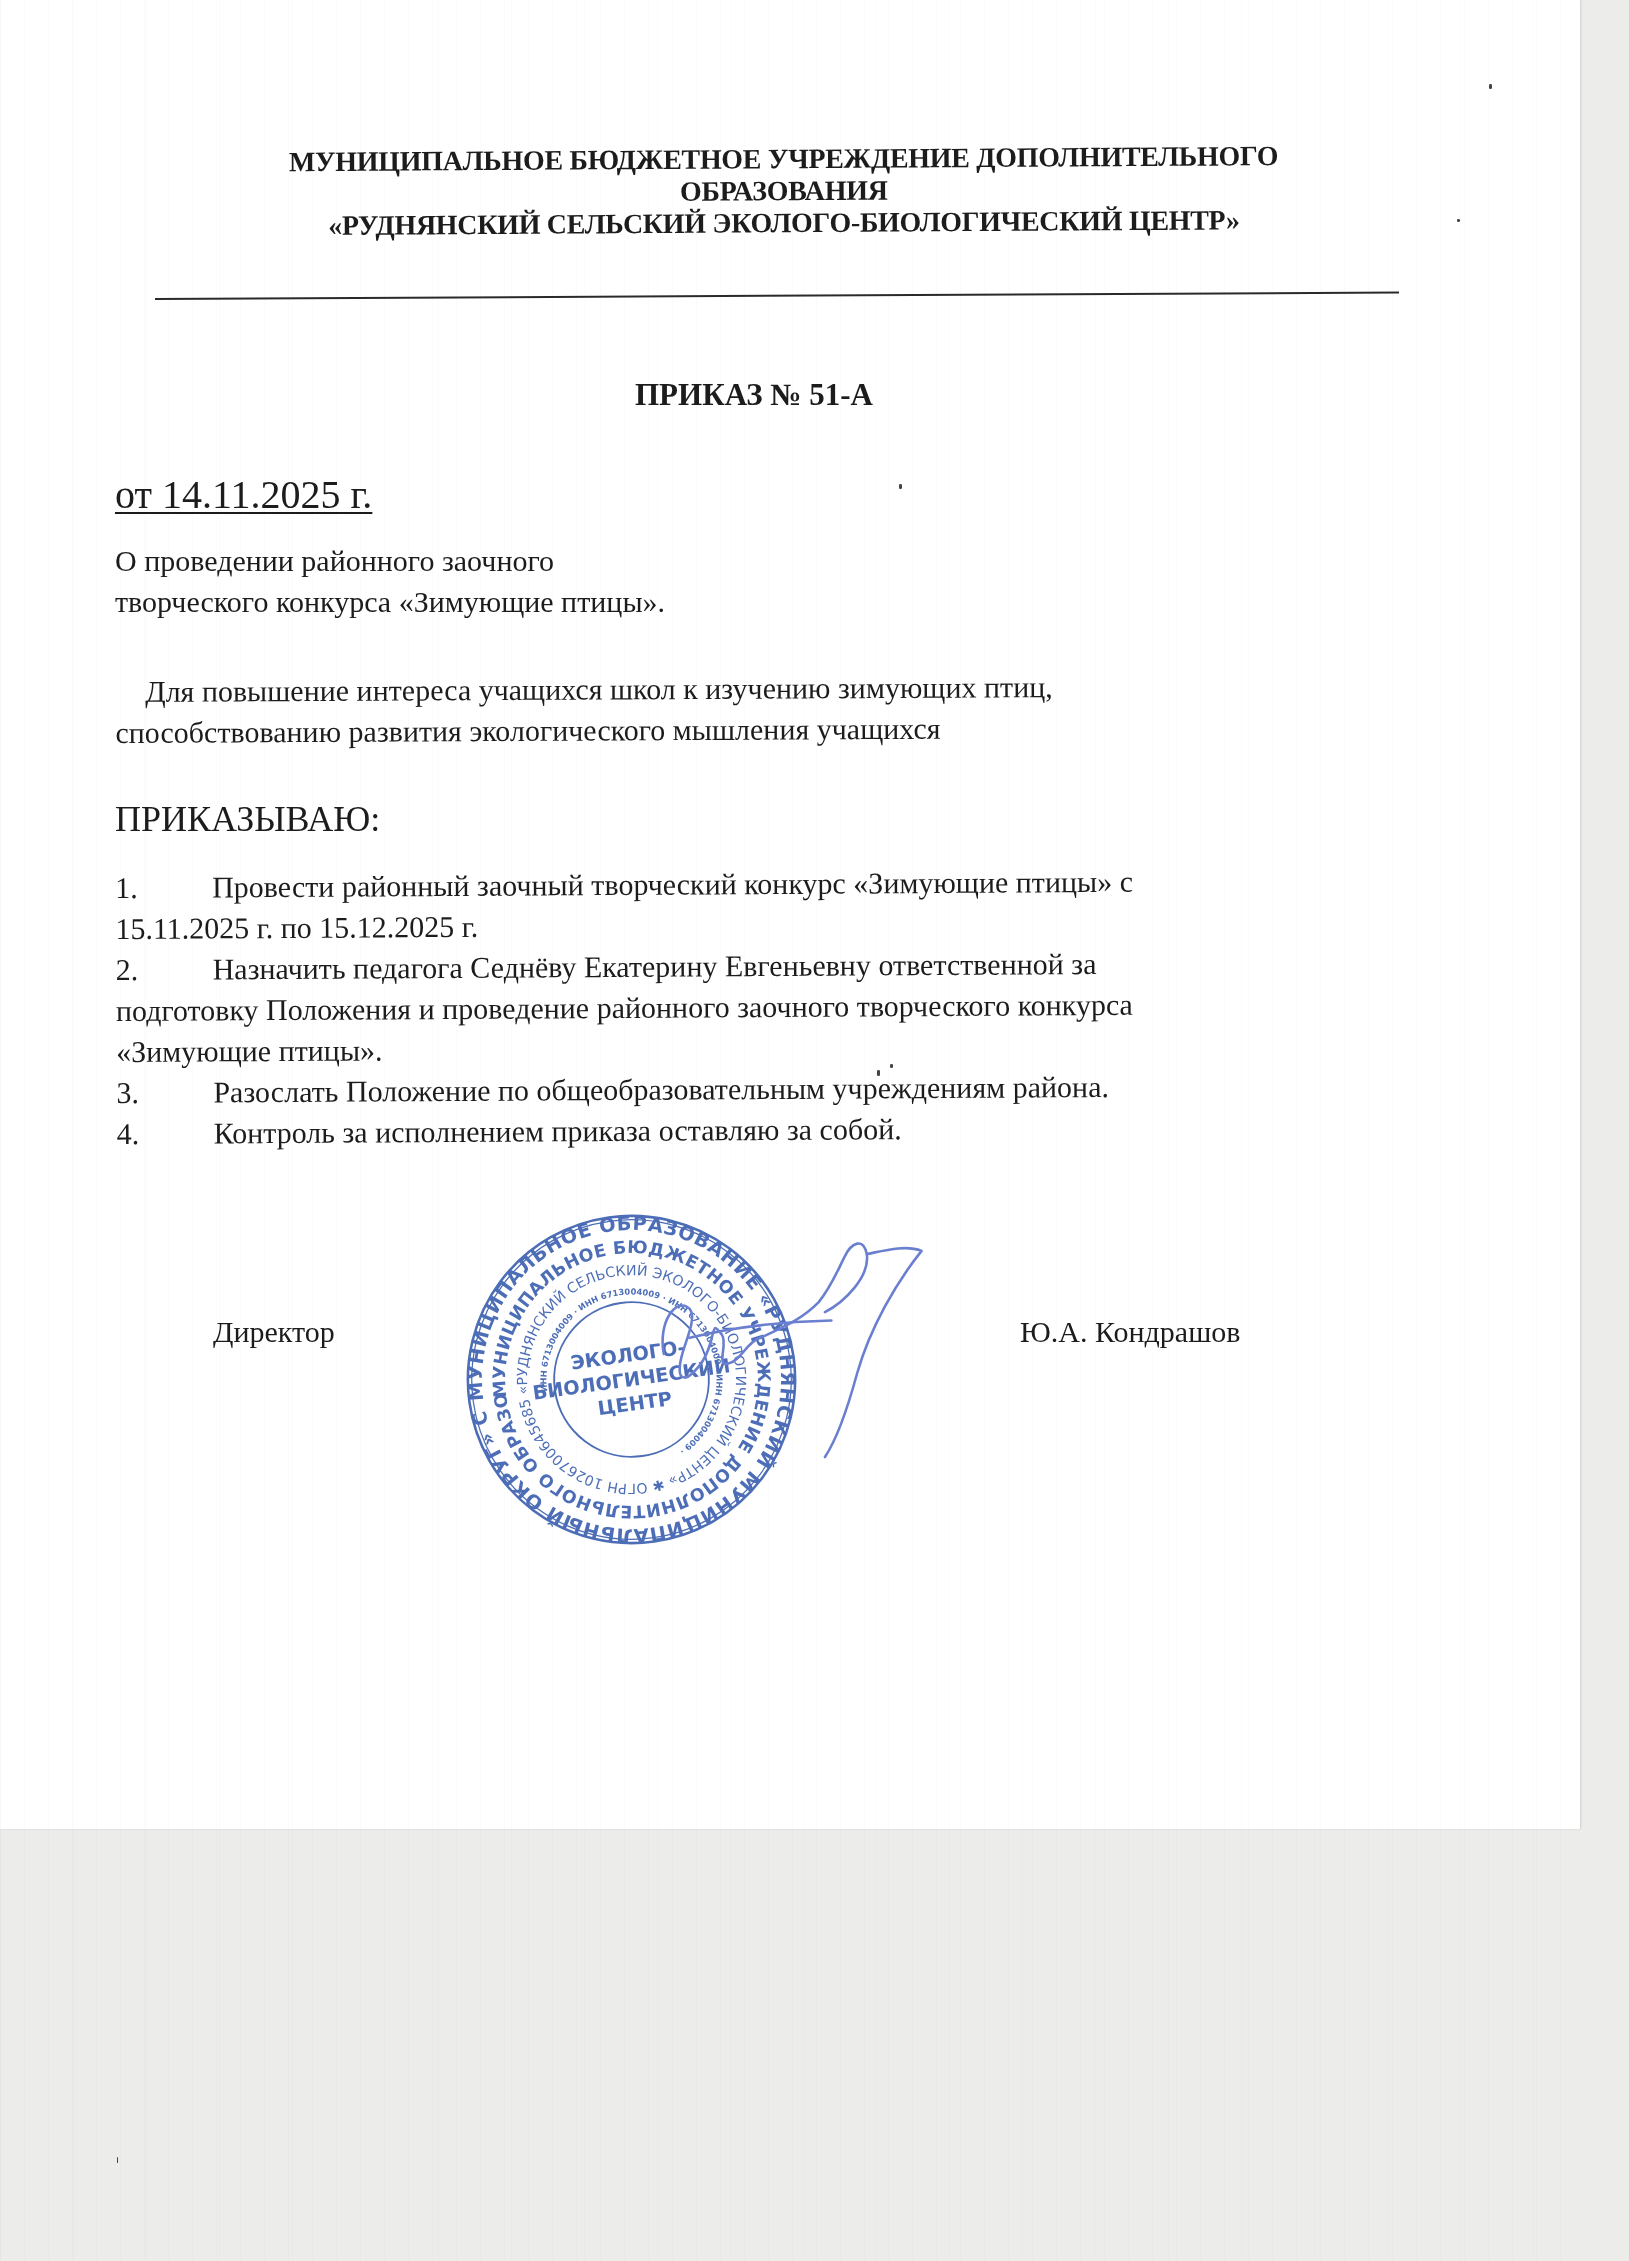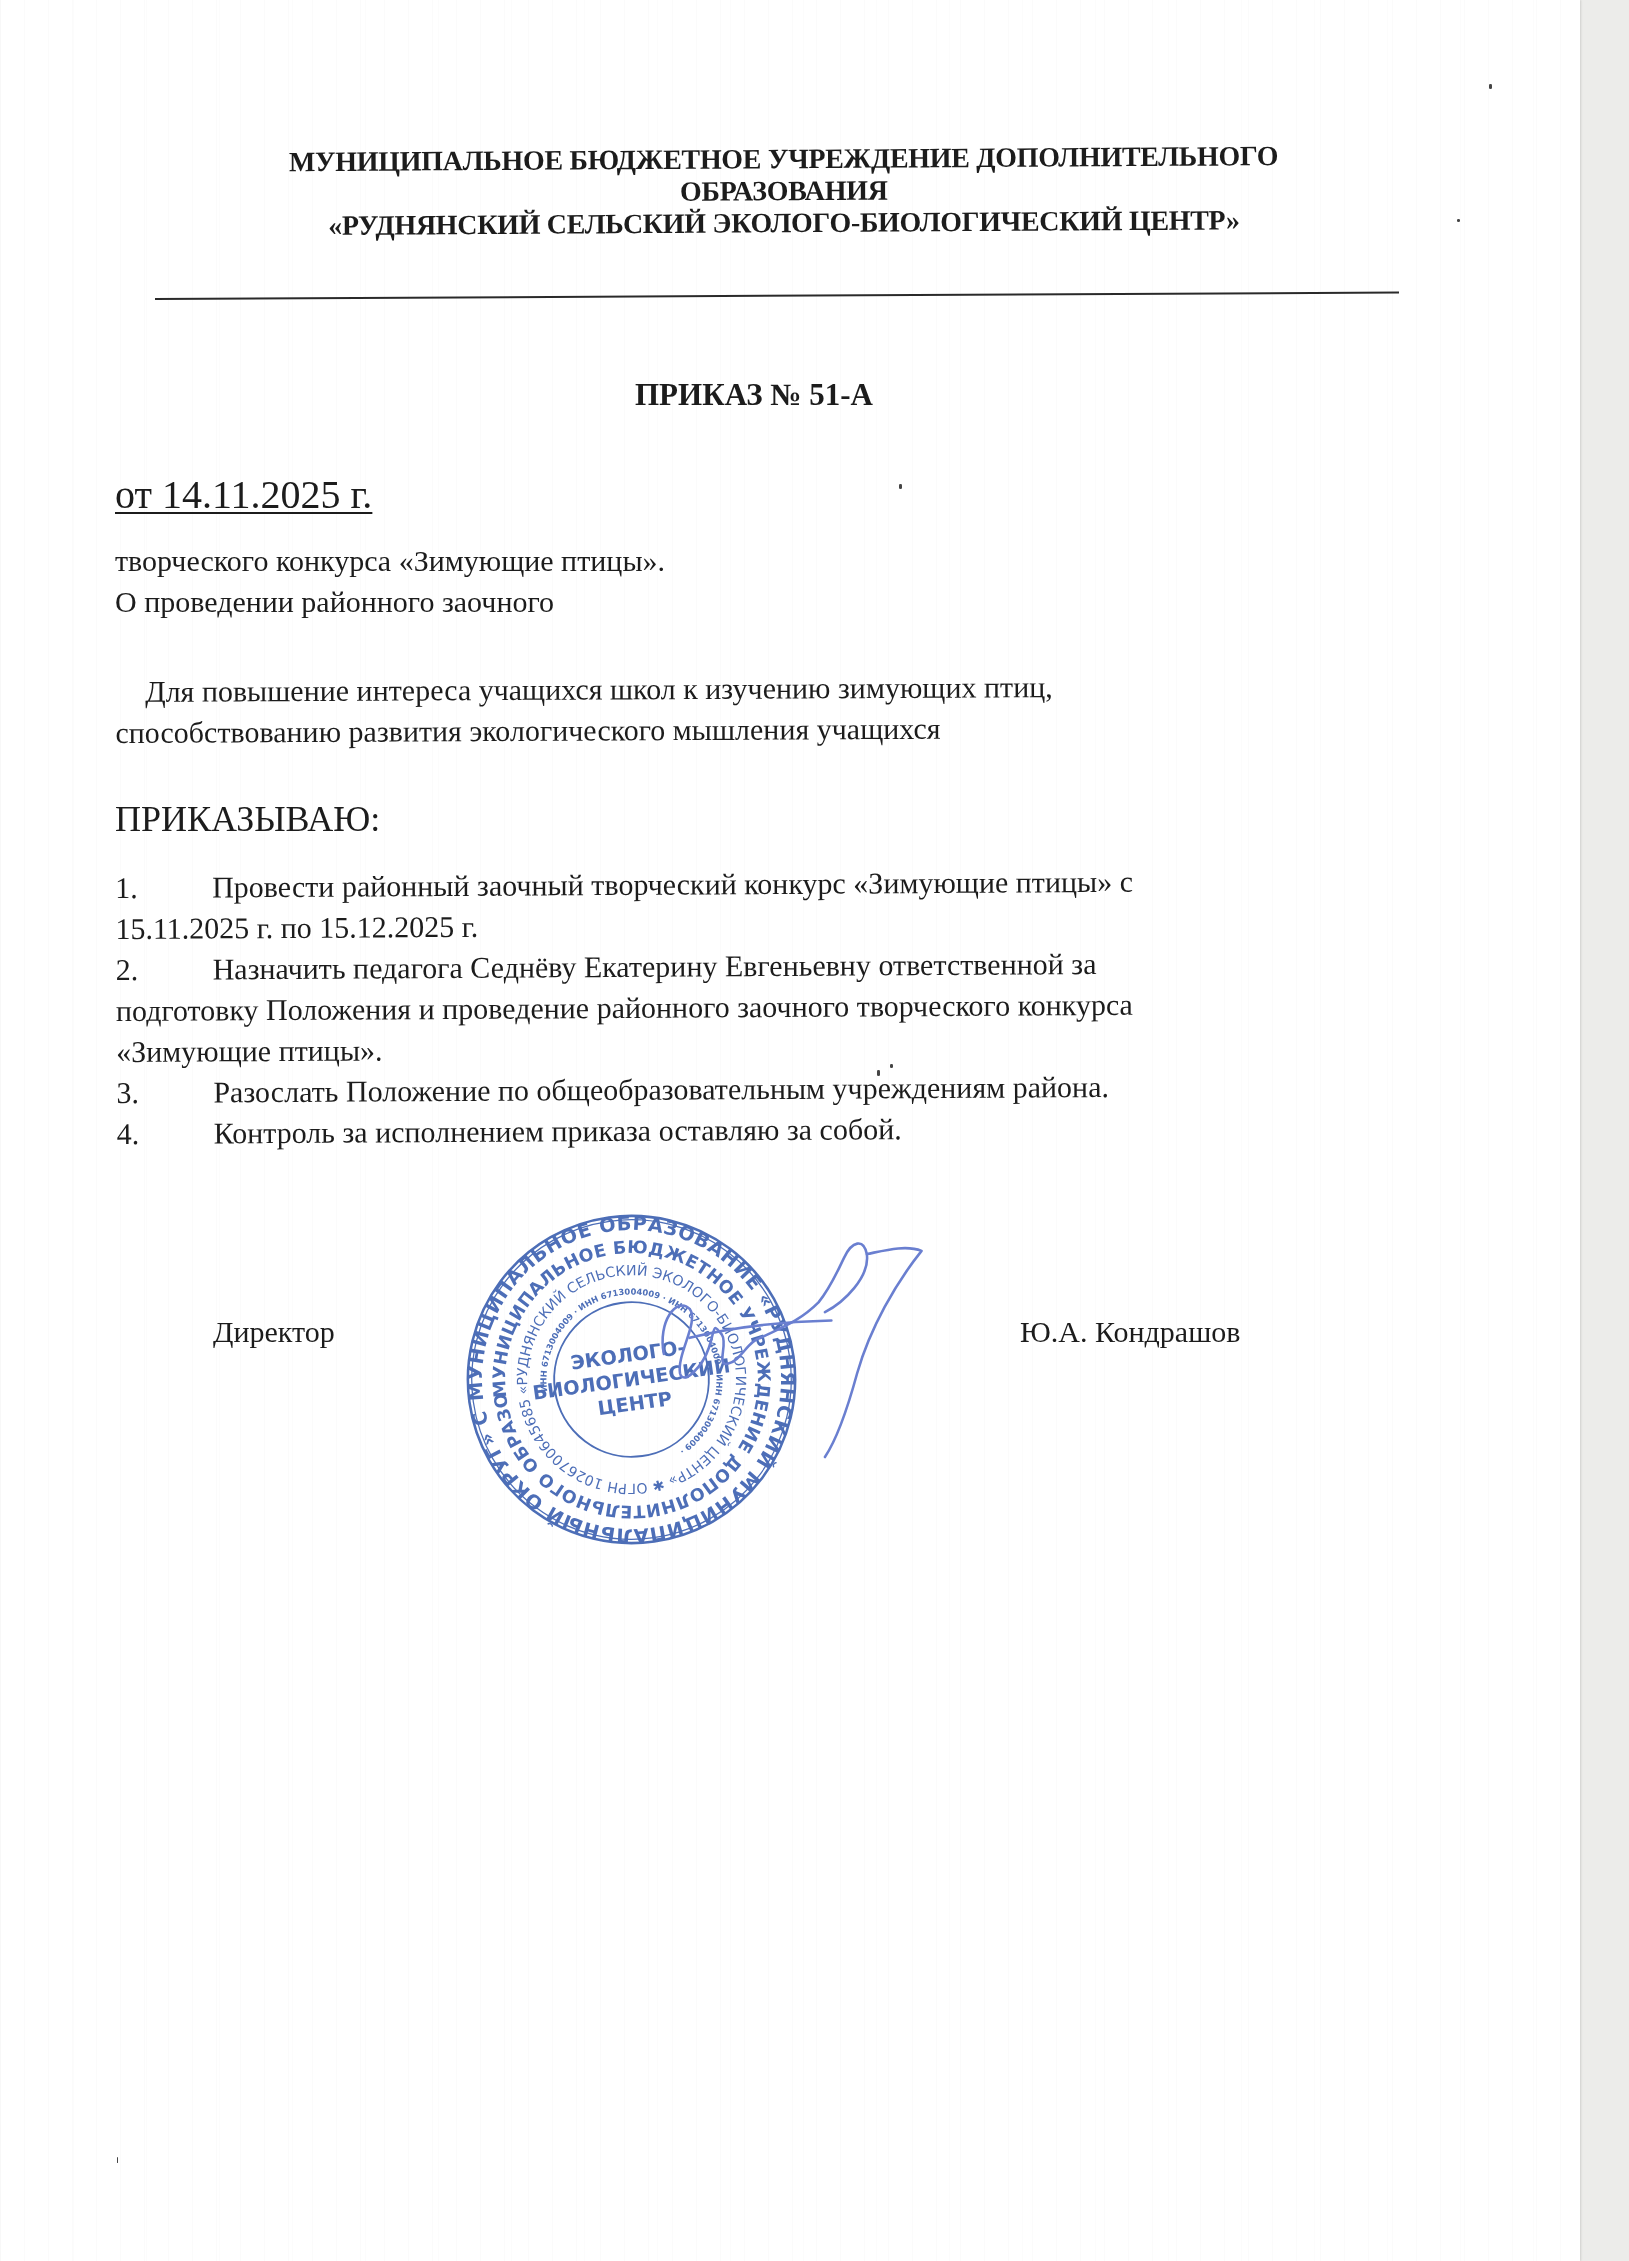--- a/index.html
+++ b/index.html
@@ -13,21 +13,21 @@
     position: relative;
     overflow: hidden;
     font-family: "Liberation Serif", "DejaVu Serif", serif;
     color: #1c1c1c;
   }
   .paper {
     position: absolute;
     left: 0;
     top: 0;
     width: 1580px;
-    height: 2261px;
+    height: 1829px;
     background: #ffffff;
     box-shadow: 0.6px 0 1.9px rgba(0,0,0,0.12);
   }
   .scan-noise {
     position: absolute;
     left: 0; top: 0; width: 1580px; height: 2261px;
     pointer-events: none;
     background-image:
       repeating-linear-gradient(90deg, rgba(0,0,0,0.015) 0 0.6px, transparent 0.6px 24px),
       repeating-linear-gradient(90deg, rgba(0,0,0,0.01) 0 0.6px, transparent 0.6px 73px);
@@ -149,22 +149,22 @@
     <div>МУНИЦИПАЛЬНОЕ БЮДЖЕТНОЕ УЧРЕЖДЕНИЕ ДОПОЛНИТЕЛЬНОГО</div>
     <div>ОБРАЗОВАНИЯ</div>
     <div>«РУДНЯНСКИЙ СЕЛЬСКИЙ ЭКОЛОГО-БИОЛОГИЧЕСКИЙ ЦЕНТР»</div>
   </div>
   <div class="header-rule"></div>
 
   <div class="order-title">ПРИКАЗ № 51-А</div>
   <div class="order-date">от 14.11.2025 г.</div>
 
   <div class="subject">
+    <div>О проведении районного заочного</div>
     <div>творческого конкурса «Зимующие птицы».</div>
-    <div>О проведении районного заочного</div>
   </div>
 
   <div class="preamble">
     <div><span class="indent"></span><span>Для повышение интереса учащихся школ к изучению зимующих птиц,</span></div>
     <div>способствованию развития экологического мышления учащихся</div>
   </div>
 
   <div class="prikazyvayu">ПРИКАЗЫВАЮ:</div>
 
   <div class="items">

